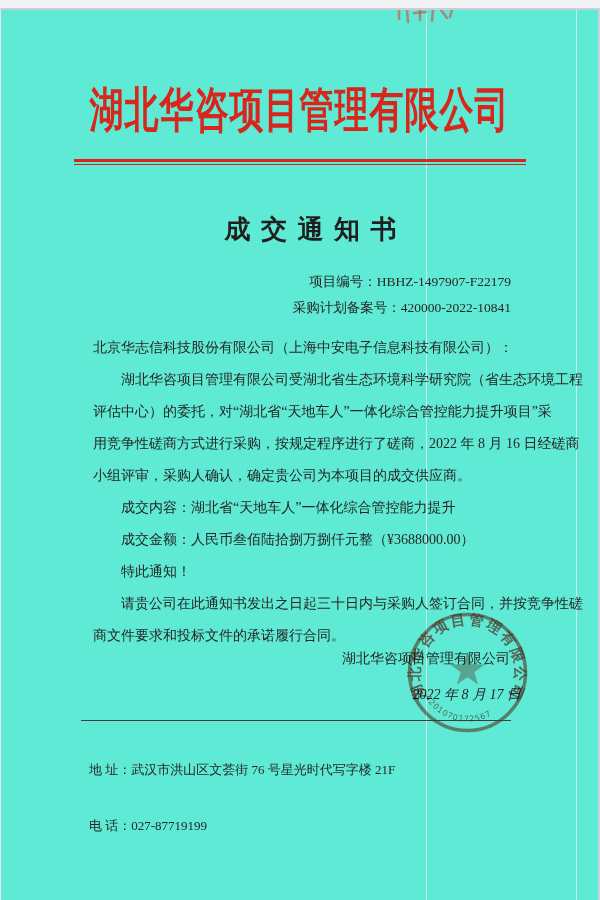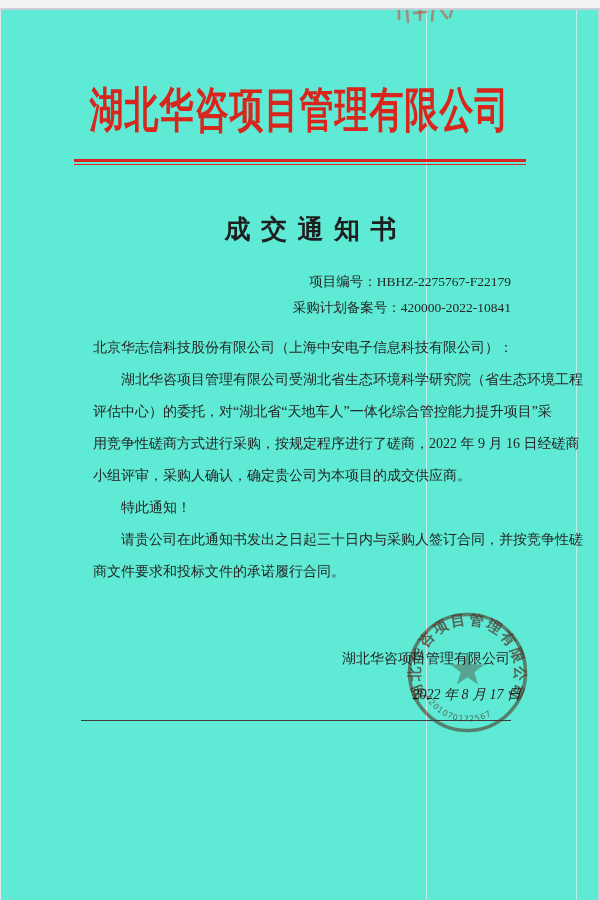--- a/index.html
+++ b/index.html
@@ -74,29 +74,31 @@
       <path d="M46,0 L52,8"></path>
       <path d="M57,0 L55,7"></path>
     </g>
   </svg>
 
   <div class="letterhead">湖北华咨项目管理有限公司</div>
   <div class="rule"></div>
 
   <div class="doc-title">成 交 通 知 书</div>
 
-  <div class="meta m1"><span>项目编号：</span><span>HBHZ-2275767-F22179</span></div>
+  <div class="meta m1"><span>项目编号：</span><span>HBHZ-1497907-F22179</span></div>
   <div class="meta m2"><span>采购计划备案号：</span><span>420000-2022-10841</span></div>
 
   <div class="body-text">
     <div class="para">北京华志信科技股份有限公司（上海中安电子信息科技有限公司）：</div>
     <div class="para">　　湖北华咨项目管理有限公司受湖北省生态环境科学研究院（省生态环境工程
 评估中心）的委托，对“湖北省“天地车人”一体化综合管控能力提升项目”采
-用竞争性磋商方式进行采购，按规定程序进行了磋商，2022 年 9 月 16 日经磋商
+用竞争性磋商方式进行采购，按规定程序进行了磋商，2022 年 8 月 16 日经磋商
 小组评审，采购人确认，确定贵公司为本项目的成交供应商。</div>
+    <div class="para">　　成交内容：湖北省“天地车人”一体化综合管控能力提升</div>
+    <div class="para">　　成交金额：人民币叁佰陆拾捌万捌仟元整（¥3688000.00）</div>
     <div class="para">　　特此通知！</div>
     <div class="para">　　请贵公司在此通知书发出之日起三十日内与采购人签订合同，并按竞争性磋
 商文件要求和投标文件的承诺履行合同。</div>
   </div>
 
   <div class="sig sig-company">湖北华咨项目管理有限公司</div>
   <div class="sig sig-date">2022 年 8 月 17 日</div>
 
   <svg class="stamp" width="125" height="125" viewBox="0 0 125 125">
     <defs>
@@ -107,14 +109,18 @@
     <polygon points="62.5,42 66.7,54.2 79.6,54.4 69.3,62.2 73.1,74.6 62.5,67.2 51.9,74.6 55.7,62.2 45.4,54.4 58.3,54.2" fill="rgba(214,64,50,0.4)"></polygon>
     <text font-size="14.5" font-weight="bold" fill="rgba(209,55,44,0.72)" letter-spacing="2.5" font-family="Liberation Serif, DejaVu Serif, serif">
       <textPath href="#arcTop" startOffset="1">湖北华咨项目管理有限公司</textPath>
     </text>
     <text font-size="8" fill="rgba(209,55,44,0.7)" letter-spacing="0.8" font-family="DejaVu Sans, sans-serif">
       <textPath href="#arcBot" startOffset="2">4201070172567</textPath>
     </text>
   </svg>
 
   <div class="footer-rule"></div>
+  <div class="footer">
+    <div>地 址：武汉市洪山区文荟街 76 号星光时代写字楼 21F</div>
+    <div>电 话：027-87719199</div>
+  </div>
 
 </div>
 
 </body></html>

